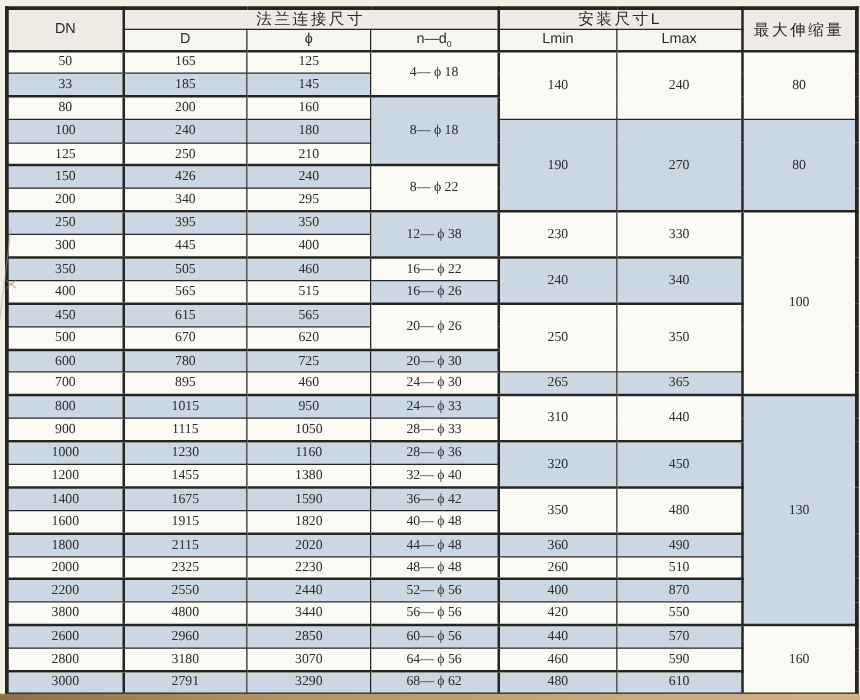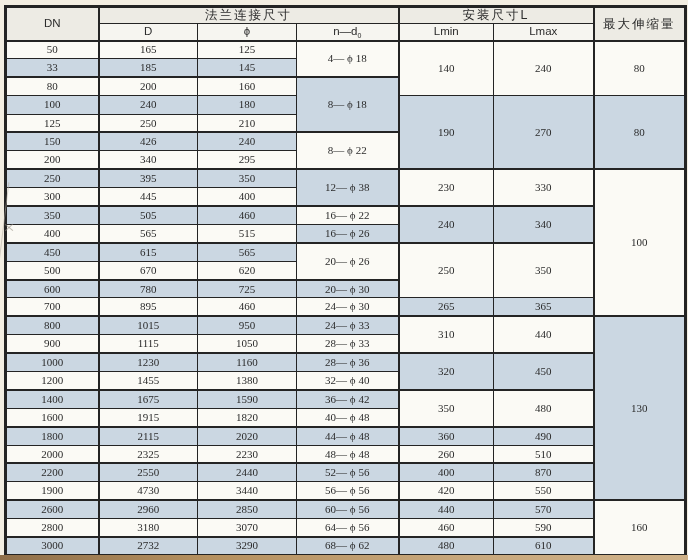--- a/index.html
+++ b/index.html
@@ -248,22 +248,22 @@
       </tr>
       <tr class="datarow">
         <td class="cb">2200</td>
         <td class="cb v2">2550</td>
         <td class="cb">2440</td>
         <td class="cb">52— ϕ 56</td>
         <td class="cb v2">400</td>
         <td class="cb">870</td>
       </tr>
       <tr class="datarow">
-        <td class="cw bb">1900</td>
-        <td class="cw bb v2">4730</td>
+        <td class="cw bb">3800</td>
+        <td class="cw bb v2">4800</td>
         <td class="cw bb">3440</td>
         <td class="cw bb">56— ϕ 56</td>
         <td class="cw bb v2">420</td>
         <td class="cw bb">550</td>
       </tr>
       <tr class="datarow">
         <td class="cb">2600</td>
         <td class="cb v2">2960</td>
         <td class="cb">2850</td>
         <td class="cb">60— ϕ 56</td>
@@ -274,21 +274,21 @@
       <tr class="datarow">
         <td class="cw bb">2800</td>
         <td class="cw bb v2">3180</td>
         <td class="cw bb">3070</td>
         <td class="cw bb">64— ϕ 56</td>
         <td class="cw bb v2">460</td>
         <td class="cw bb">590</td>
       </tr>
       <tr class="datarow">
         <td class="cb">3000</td>
-        <td class="cb v2">2732</td>
+        <td class="cb v2">2791</td>
         <td class="cb">3290</td>
         <td class="cb">68— ϕ 62</td>
         <td class="cb v2">480</td>
         <td class="cb">610</td>
       </tr>
     </tbody>
 </table>
 
 <div class="edge-strip"></div>
 <div class="scratch-line"></div>

